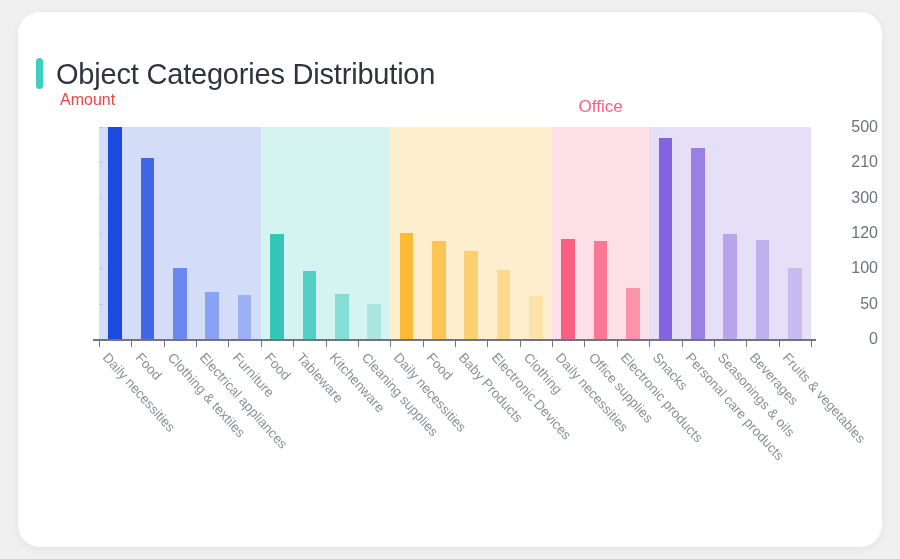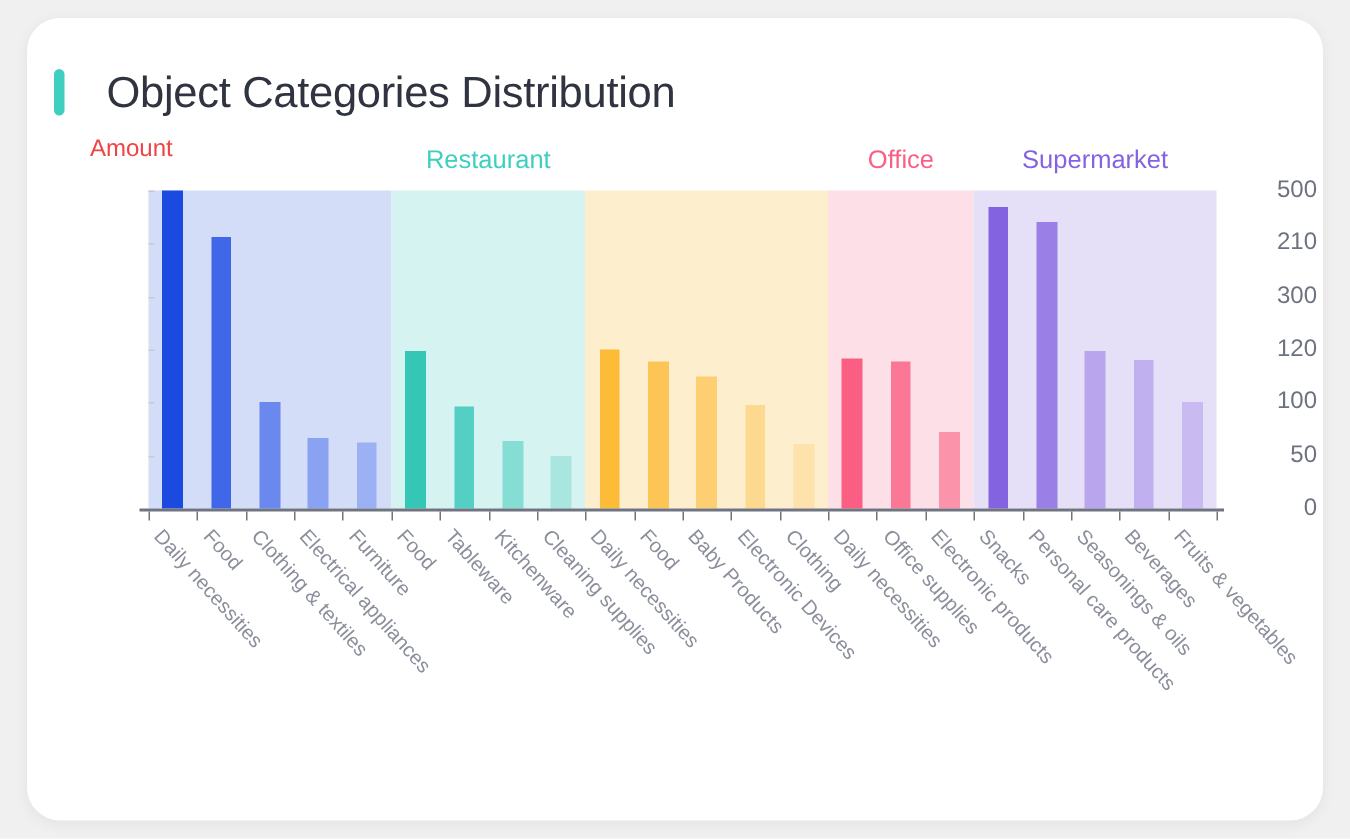--- a/index.html
+++ b/index.html
@@ -21,24 +21,24 @@
     height: 535px;
     background: #ffffff;
     border-radius: 22px;
     box-shadow: 0 2px 10px rgba(0,0,0,0.06);
     overflow: hidden;
   }
   
   #title-row {
     position: absolute;
     left: 18px;
-    top: 34px;
+    top: 46px;
     display: flex;
     align-items: flex-start;
-    gap: 28px;
+    gap: 13px;
   }
   #title-accent {
     width: 7px;
     height: 31px;
     border-radius: 4px;
     background: #3fcfc0;
   }
   #title-text {
     font-size: 29px;
     color: #2f3440;
@@ -147,38 +147,36 @@
     <div id="ylabel">Amount</div>
     <div id="yaxis"></div>
     <div id="plot">
         <div class="band" style="left: 0px; width: 161.818px; background: rgb(211, 221, 248);"></div>
         <div class="bar" title="Daily necessities: 300" style="left: 9.38545px; width: 13.5927px; height: 212px; background: rgb(26, 74, 224);"></div>
         <div class="bar" title="Food: 256" style="left: 41.7491px; width: 13.5927px; height: 180.907px; background: rgb(63, 103, 232);"></div>
         <div class="bar" title="Clothing &amp; textiles: 101" style="left: 74.1127px; width: 13.5927px; height: 71.3733px; background: rgb(106, 136, 238);"></div>
         <div class="bar" title="Electrical appliances: 67" style="left: 106.476px; width: 13.5927px; height: 47.3467px; background: rgb(138, 162, 242);"></div>
         <div class="bar" title="Furniture: 62" style="left: 138.84px; width: 13.5927px; height: 43.8133px; background: rgb(156, 177, 244);"></div>
         <div class="band" style="left: 161.818px; width: 129.455px; background: rgb(212, 243, 241);"></div>
-        <div class="group-title" style="left: 161.818px; width: 129.455px; color: rgb(63, 207, 192);">Restaurant</div>
         <div class="bar" title="Food: 148" style="left: 171.204px; width: 13.5927px; height: 104.587px; background: rgb(53, 198, 181);"></div>
         <div class="bar" title="Tableware: 96" style="left: 203.567px; width: 13.5927px; height: 67.84px; background: rgb(83, 208, 195);"></div>
         <div class="bar" title="Kitchenware: 63" style="left: 235.931px; width: 13.5927px; height: 44.52px; background: rgb(134, 221, 211);"></div>
         <div class="bar" title="Cleaning supplies: 49" style="left: 268.295px; width: 13.5927px; height: 34.6267px; background: rgb(168, 230, 223);"></div>
         <div class="band" style="left: 291.273px; width: 161.818px; background: rgb(253, 238, 205);"></div>
         <div class="bar" title="Daily necessities: 150" style="left: 300.658px; width: 13.5927px; height: 106px; background: rgb(253, 188, 56);"></div>
         <div class="bar" title="Food: 139" style="left: 333.022px; width: 13.5927px; height: 98.2267px; background: rgb(253, 197, 85);"></div>
         <div class="bar" title="Baby Products: 125" style="left: 365.385px; width: 13.5927px; height: 88.3333px; background: rgb(253, 206, 114);"></div>
         <div class="bar" title="Electronic Devices: 98" style="left: 397.749px; width: 13.5927px; height: 69.2533px; background: rgb(253, 216, 143);"></div>
         <div class="bar" title="Clothing: 61" style="left: 430.113px; width: 13.5927px; height: 43.1067px; background: rgb(253, 226, 171);"></div>
         <div class="band" style="left: 453.091px; width: 97.0909px; background: rgb(253, 224, 231);"></div>
         <div class="group-title" style="left: 453.091px; width: 97.0909px; color: rgb(251, 95, 132);">Office</div>
         <div class="bar" title="Daily necessities: 142" style="left: 462.476px; width: 13.5927px; height: 100.347px; background: rgb(250, 95, 131);"></div>
         <div class="bar" title="Office supplies: 138" style="left: 494.84px; width: 13.5927px; height: 97.52px; background: rgb(251, 119, 150);"></div>
         <div class="bar" title="Electronic products: 72" style="left: 527.204px; width: 13.5927px; height: 50.88px; background: rgb(251, 147, 171);"></div>
         <div class="band" style="left: 550.182px; width: 161.818px; background: rgb(229, 223, 247);"></div>
-        <div class="group-title" style="left: 550.182px; width: 161.818px; color: rgb(132, 99, 224);">Supermarket</div>
         <div class="bar" title="Snacks: 285" style="left: 559.567px; width: 13.5927px; height: 201.4px; background: rgb(132, 99, 224);"></div>
         <div class="bar" title="Personal care products: 271" style="left: 591.931px; width: 13.5927px; height: 191.507px; background: rgb(154, 128, 230);"></div>
         <div class="bar" title="Seasonings &amp; oils: 148" style="left: 624.295px; width: 13.5927px; height: 104.587px; background: rgb(184, 165, 238);"></div>
         <div class="bar" title="Beverages: 140" style="left: 656.658px; width: 13.5927px; height: 98.9333px; background: rgb(193, 176, 240);"></div>
         <div class="bar" title="Fruits &amp; vegetables: 100" style="left: 689.022px; width: 13.5927px; height: 70.6667px; background: rgb(201, 187, 242);"></div>
       </div>
     <div id="xaxis-line"></div>
   <div class="ytick-label" style="top: 327px;">0</div>
       <div class="ytick-label" style="top: 291.667px;">50</div>
       <div class="ytick-mark" style="top: 291.667px;"></div>

